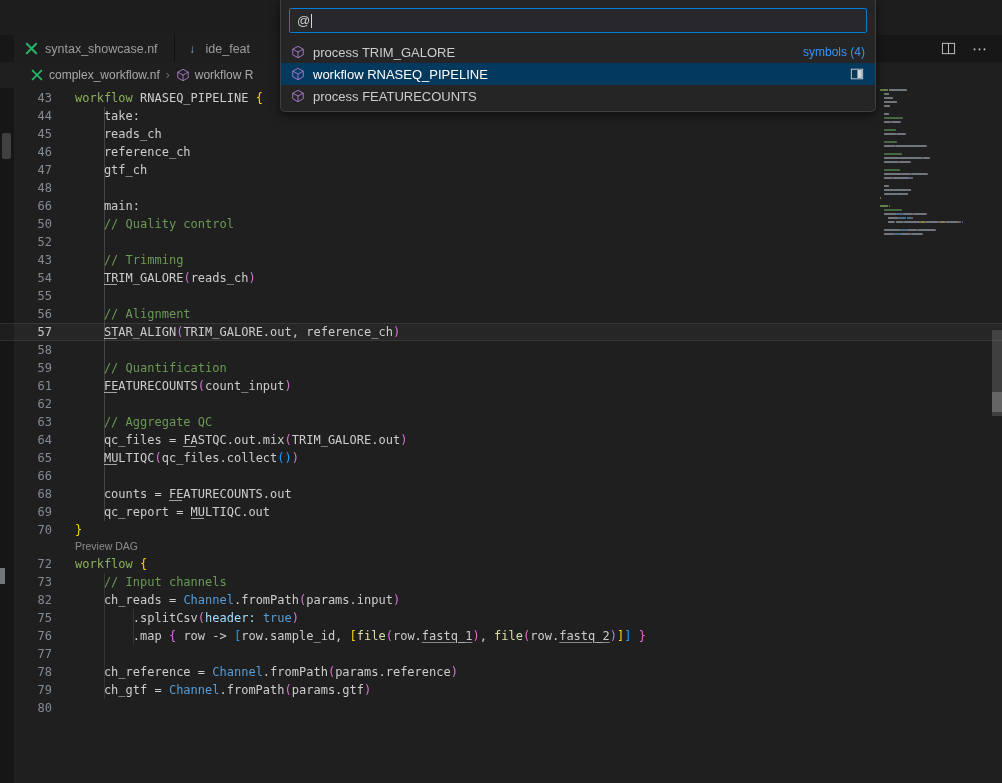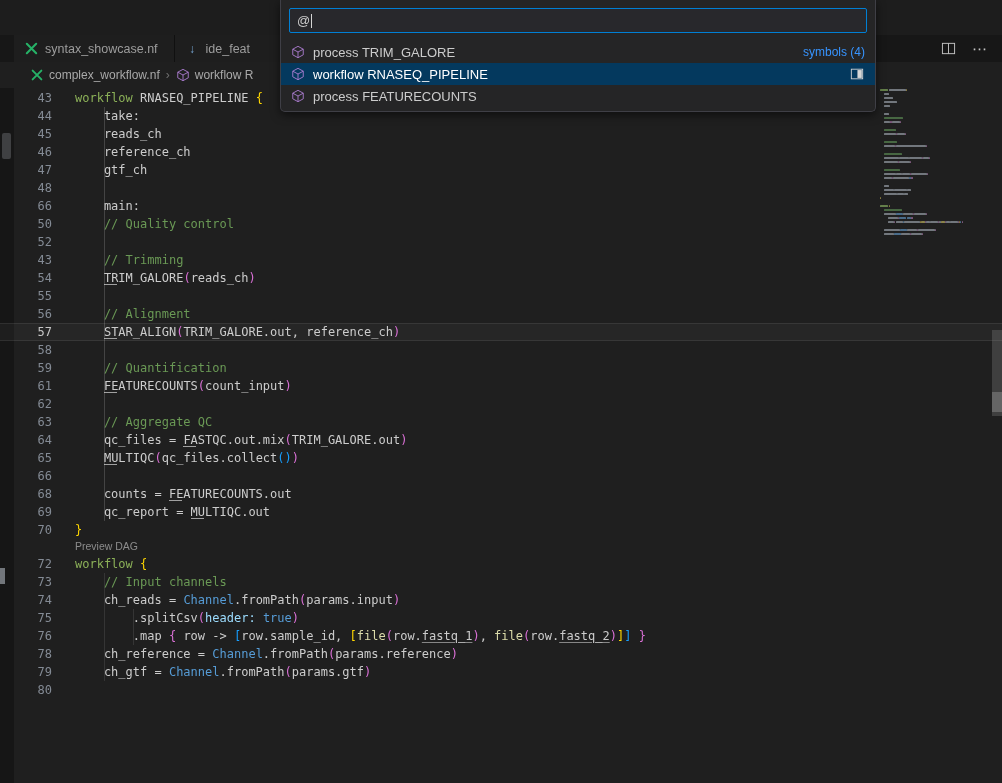--- a/index.html
+++ b/index.html
@@ -147,23 +147,24 @@
         <div class="row"><span class="ln">63</span><span class="guide l1a"></span><span class="code"><span class="tk-cm">    // Aggregate QC</span></span></div>
         <div class="row"><span class="ln">64</span><span class="guide l1a"></span><span class="code"><span class="tk-pln">    qc_files = </span><span class="tk-pu">FASTQC</span><span class="tk-pln">.out.mix</span><span class="tk-b2">(</span><span class="tk-pln">TRIM_GALORE.out</span><span class="tk-b2">)</span></span></div>
         <div class="row"><span class="ln">65</span><span class="guide l1a"></span><span class="code"><span class="tk-pln">    </span><span class="tk-pu">MULTIQC</span><span class="tk-b2">(</span><span class="tk-pln">qc_files.collect</span><span class="tk-b3">()</span><span class="tk-b2">)</span></span></div>
         <div class="row"><span class="ln">66</span><span class="guide l1a"></span><span class="code"></span></div>
         <div class="row"><span class="ln">68</span><span class="guide l1a"></span><span class="code"><span class="tk-pln">    counts = </span><span class="tk-pu">FEATURECOUNTS</span><span class="tk-pln">.out</span></span></div>
         <div class="row"><span class="ln">69</span><span class="guide l1a"></span><span class="code"><span class="tk-pln">    qc_report = </span><span class="tk-pu">MULTIQC</span><span class="tk-pln">.out</span></span></div>
         <div class="row"><span class="ln">70</span><span class="code"><span class="tk-b1">}</span></span></div>
         <div class="row lens"><span class="lens-label">Preview DAG</span></div>
         <div class="row"><span class="ln">72</span><span class="code"><span class="tk-kw">workflow</span><span class="tk-pln"> </span><span class="tk-b1">{</span></span></div>
         <div class="row"><span class="ln">73</span><span class="guide l1"></span><span class="code"><span class="tk-cm">    // Input channels</span></span></div>
-        <div class="row"><span class="ln">74</span><span class="guide l1"></span><span class="code"><span class="tk-pln">    ch_reads = </span><span class="tk-type">Channel</span><span class="tk-pln">.fromPath</span><span class="tk-b2">(</span><span class="tk-pln">params.input</span><span class="tk-b2">)</span></span></div>
+        <div class="row"><span class="ln">82</span><span class="guide l1"></span><span class="code"><span class="tk-pln">    ch_reads = </span><span class="tk-type">Channel</span><span class="tk-pln">.fromPath</span><span class="tk-b2">(</span><span class="tk-pln">params.input</span><span class="tk-b2">)</span></span></div>
         <div class="row"><span class="ln">75</span><span class="guide l1"></span><span class="guide l2"></span><span class="code"><span class="tk-pln">        .splitCsv</span><span class="tk-b2">(</span><span class="tk-prop">header:</span><span class="tk-pln"> </span><span class="tk-type">true</span><span class="tk-b2">)</span></span></div>
         <div class="row"><span class="ln">76</span><span class="guide l1"></span><span class="guide l2"></span><span class="code"><span class="tk-pln">        .map </span><span class="tk-b2">{</span><span class="tk-pln"> row -&gt; </span><span class="tk-b3">[</span><span class="tk-pln">row.sample_id, </span><span class="tk-b1">[</span><span class="tk-fn">file</span><span class="tk-b2">(</span><span class="tk-pln">row.</span><span class="tk-u">fastq_1</span><span class="tk-b2">)</span><span class="tk-pln">, </span><span class="tk-fn">file</span><span class="tk-b2">(</span><span class="tk-pln">row.</span><span class="tk-u">fastq_2</span><span class="tk-b2">)</span><span class="tk-b1">]</span><span class="tk-b3">]</span><span class="tk-pln"> </span><span class="tk-b2">}</span></span></div>
+        <div class="row"><span class="ln">77</span><span class="guide l1"></span><span class="code"></span></div>
         <div class="row"><span class="ln">78</span><span class="guide l1"></span><span class="code"><span class="tk-pln">    ch_reference = </span><span class="tk-type">Channel</span><span class="tk-pln">.fromPath</span><span class="tk-b2">(</span><span class="tk-pln">params.reference</span><span class="tk-b2">)</span></span></div>
         <div class="row"><span class="ln">79</span><span class="guide l1"></span><span class="code"><span class="tk-pln">    ch_gtf = </span><span class="tk-type">Channel</span><span class="tk-pln">.fromPath</span><span class="tk-b2">(</span><span class="tk-pln">params.gtf</span><span class="tk-b2">)</span></span></div>
         <div class="row"><span class="ln">80</span><span class="code"></span></div>
       </div>
     <div class="minimap">
         <div class="mm-row"><span class="mm-seg" style="width: 8.4px; background: rgb(124, 160, 90);"></span><span class="mm-seg" style="width: 1.05px; background: transparent;"></span><span class="mm-seg" style="width: 16.8px; background: rgb(143, 149, 158);"></span><span class="mm-seg" style="width: 1.05px; background: rgb(176, 158, 78);"></span></div>
         <div class="mm-row"><span class="mm-seg" style="width: 4.2px; background: transparent;"></span><span class="mm-seg" style="width: 5.25px; background: rgb(143, 149, 158);"></span></div>
         <div class="mm-row"><span class="mm-seg" style="width: 4.2px; background: transparent;"></span><span class="mm-seg" style="width: 8.4px; background: rgb(143, 149, 158);"></span></div>
         <div class="mm-row"><span class="mm-seg" style="width: 4.2px; background: transparent;"></span><span class="mm-seg" style="width: 12.6px; background: rgb(143, 149, 158);"></span></div>
         <div class="mm-row"><span class="mm-seg" style="width: 4.2px; background: transparent;"></span><span class="mm-seg" style="width: 6.3px; background: rgb(143, 149, 158);"></span></div>

